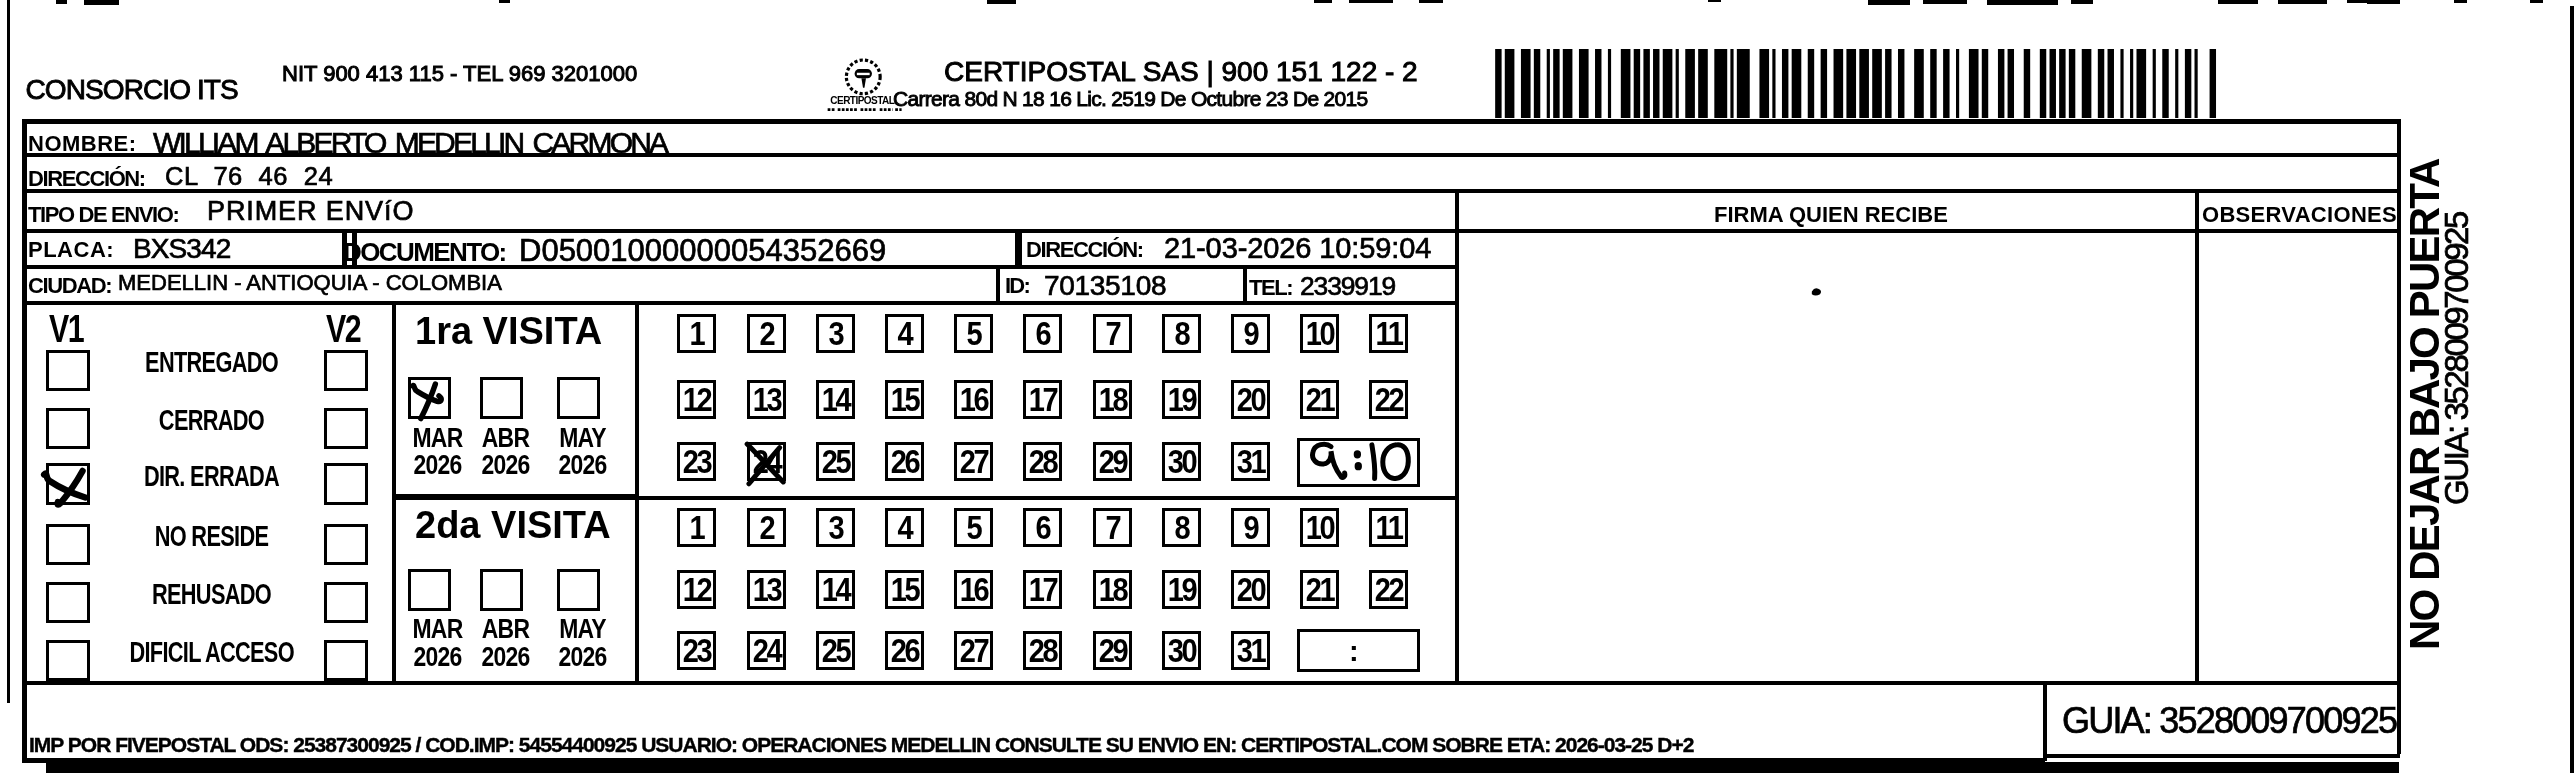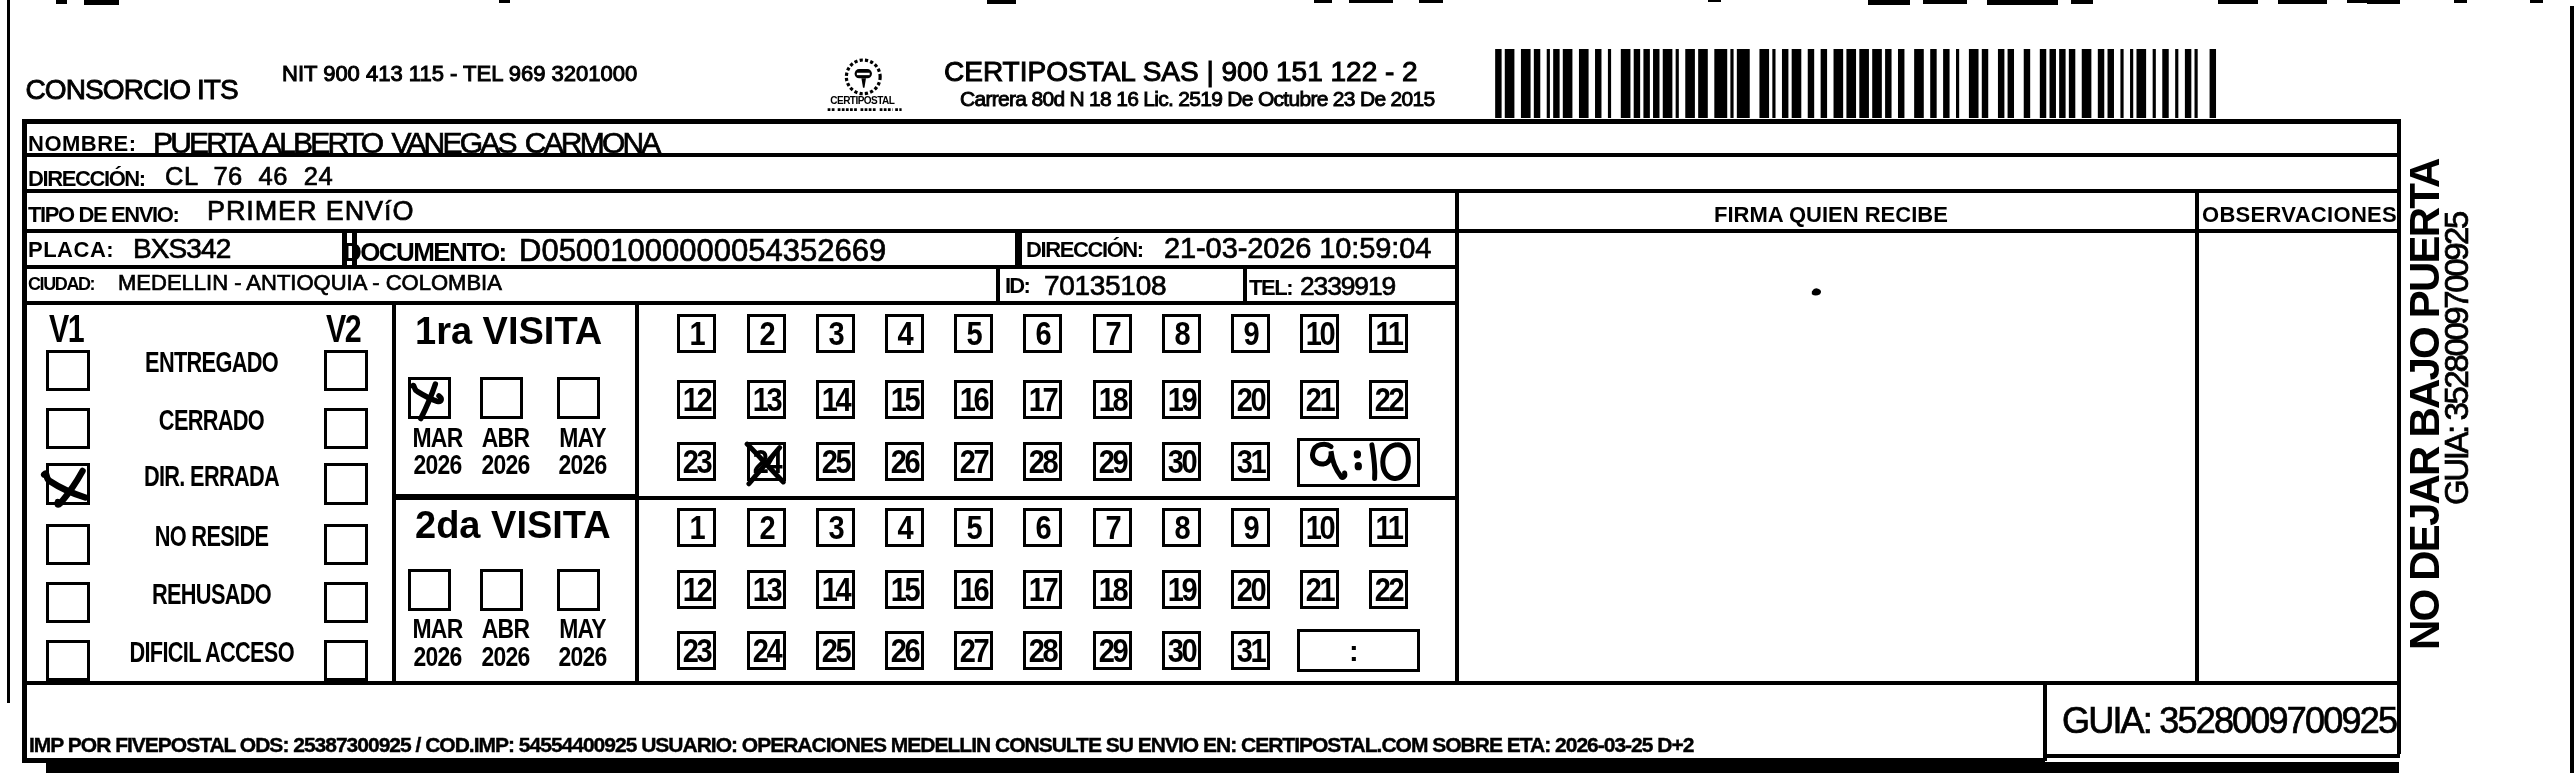--- a/index.html
+++ b/index.html
@@ -46,21 +46,21 @@
 <circle cx="43" cy="26" r="18.5" fill="none" stroke="#000" stroke-width="3.5" stroke-dasharray="3.5 2.4"></circle>
 <rect x="33.5" y="17.5" width="19" height="10" rx="5" fill="#000"></rect>
 <rect x="36" y="21.5" width="14" height="2.6" fill="#fff"></rect>
 <path d="M41 27.5 L46 27.5 L44.3 38 L42.7 38 Z" fill="#000"></path>
 <text x="42" y="56" font-size="11" font-weight="bold" text-anchor="middle" font-family="Liberation Sans" letter-spacing="-0.6">CERTIPOSTAL</text>
 <path d="M4 62 h8 M15 62 h22 M40 62 h18 M61 62 h14 M78 62 h7" stroke="#000" stroke-width="3" stroke-dasharray="3 1.5"></path>
 </svg>
 
 <div class="t" style="left:944px;top:58px;font-size:28px;letter-spacing:0px;-webkit-text-stroke:1px #000">CERTIPOSTAL SAS | 900 151 122 - 2</div>
 
-<div class="t" style="left:960px;top:88px;font-size:21px;letter-spacing:-0.7px;-webkit-text-stroke:0.9px #000">Carrera 80d N 18 16  Lic. 2519 De Octubre 23 De 2015</div>
+<div class="t" style="left:893px;top:88px;font-size:21px;letter-spacing:-0.7px;-webkit-text-stroke:0.9px #000">Carrera 80d N 18 16  Lic. 2519 De Octubre 23 De 2015</div>
 
 <svg style="position:absolute;left:1494px;top:49px" width="725" height="69" viewBox="0 0 796 76" fill="#000">
       <rect x="0.0" y="0" width="7.1" height="76"></rect>
       <rect x="10.6" y="0" width="10.6" height="76"></rect>
       <rect x="28.4" y="0" width="10.6" height="76"></rect>
       <rect x="42.6" y="0" width="7.1" height="76"></rect>
       <rect x="56.8" y="0" width="3.5" height="76"></rect>
       <rect x="63.9" y="0" width="7.1" height="76"></rect>
       <rect x="74.5" y="0" width="10.6" height="76"></rect>
       <rect x="92.3" y="0" width="10.6" height="76"></rect>
@@ -131,21 +131,21 @@
 <div class="vl" style="left:22px;top:119px;width:4.6px;height:642px"></div>
 
 <div class="vl" style="left:2397px;top:119px;width:3.6px;height:635px"></div>
 
 <div class="vl" style="left:1455px;top:189px;width:3.6px;height:492px"></div>
 
 <div class="vl" style="left:2195px;top:189px;width:3.6px;height:492px"></div>
 
 <div class="t b" style="left:28px;top:133px;font-size:22px;letter-spacing:0.5px">NOMBRE:</div>
 
-<div class="t st" style="left:153px;top:128px;font-size:30px;letter-spacing:-2.8px;word-spacing:4.6px">PUERTA ALBERTO VANEGAS CARMONA</div>
+<div class="t st" style="left:153px;top:128px;font-size:30px;letter-spacing:-2.8px;word-spacing:4.6px">WILLIAM ALBERTO MEDELLIN CARMONA</div>
 
 <div class="t b" style="left:28px;top:168px;font-size:22px;letter-spacing:-1.4px">DIRECCIÓN:</div>
 
 <div class="t st" style="left:165px;top:164px;font-size:25.5px;letter-spacing:0.5px;word-spacing:8.2px">CL 76 46 24</div>
 
 <div class="t b" style="left:28px;top:204px;font-size:22px;letter-spacing:-1.4px">TIPO DE ENVIO:</div>
 
 <div class="t st" style="left:207px;top:198px;font-size:27px;letter-spacing:0.9px">PRIMER ENVíO</div>
 
 <div class="t b" style="left:28px;top:239px;font-size:22px;letter-spacing:0.5px">PLACA:</div>
@@ -159,21 +159,21 @@
 <div class="t b" style="left:343px;top:239px;font-size:26px;letter-spacing:-1.6px">DOCUMENTO:</div>
 
 <div class="t st" style="left:519px;top:235px;font-size:31px;letter-spacing:0px">D05001000000054352669</div>
 
 <div class="vl" style="left:1015px;top:229px;width:7.3px;height:39px"></div>
 
 <div class="t b" style="left:1026px;top:239px;font-size:22px;letter-spacing:-1.4px">DIRECCIÓN:</div>
 
 <div class="t st" style="left:1164px;top:234px;font-size:29px;letter-spacing:-0.1px">21-03-2026 10:59:04</div>
 
-<div class="t b" style="left:28px;top:275px;font-size:18px;letter-spacing:-1.4px">CIUDAD:</div>
+<div class="t b" style="left:28px;top:275px;font-size:22px;letter-spacing:-1.4px">CIUDAD:</div>
 
 <div class="t st" style="left:118px;top:272px;font-size:22px;letter-spacing:0px">MEDELLIN - ANTIOQUIA - COLOMBIA</div>
 
 <div class="vl" style="left:996px;top:265px;width:3.6px;height:40px"></div>
 
 <div class="t b" style="left:1005px;top:275px;font-size:22px;letter-spacing:-1.8px">ID:</div>
 
 <div class="t st" style="left:1044px;top:272px;font-size:28px;letter-spacing:-0.3px">70135108</div>
 
 <div class="vl" style="left:1243px;top:265px;width:3.6px;height:40px"></div>

